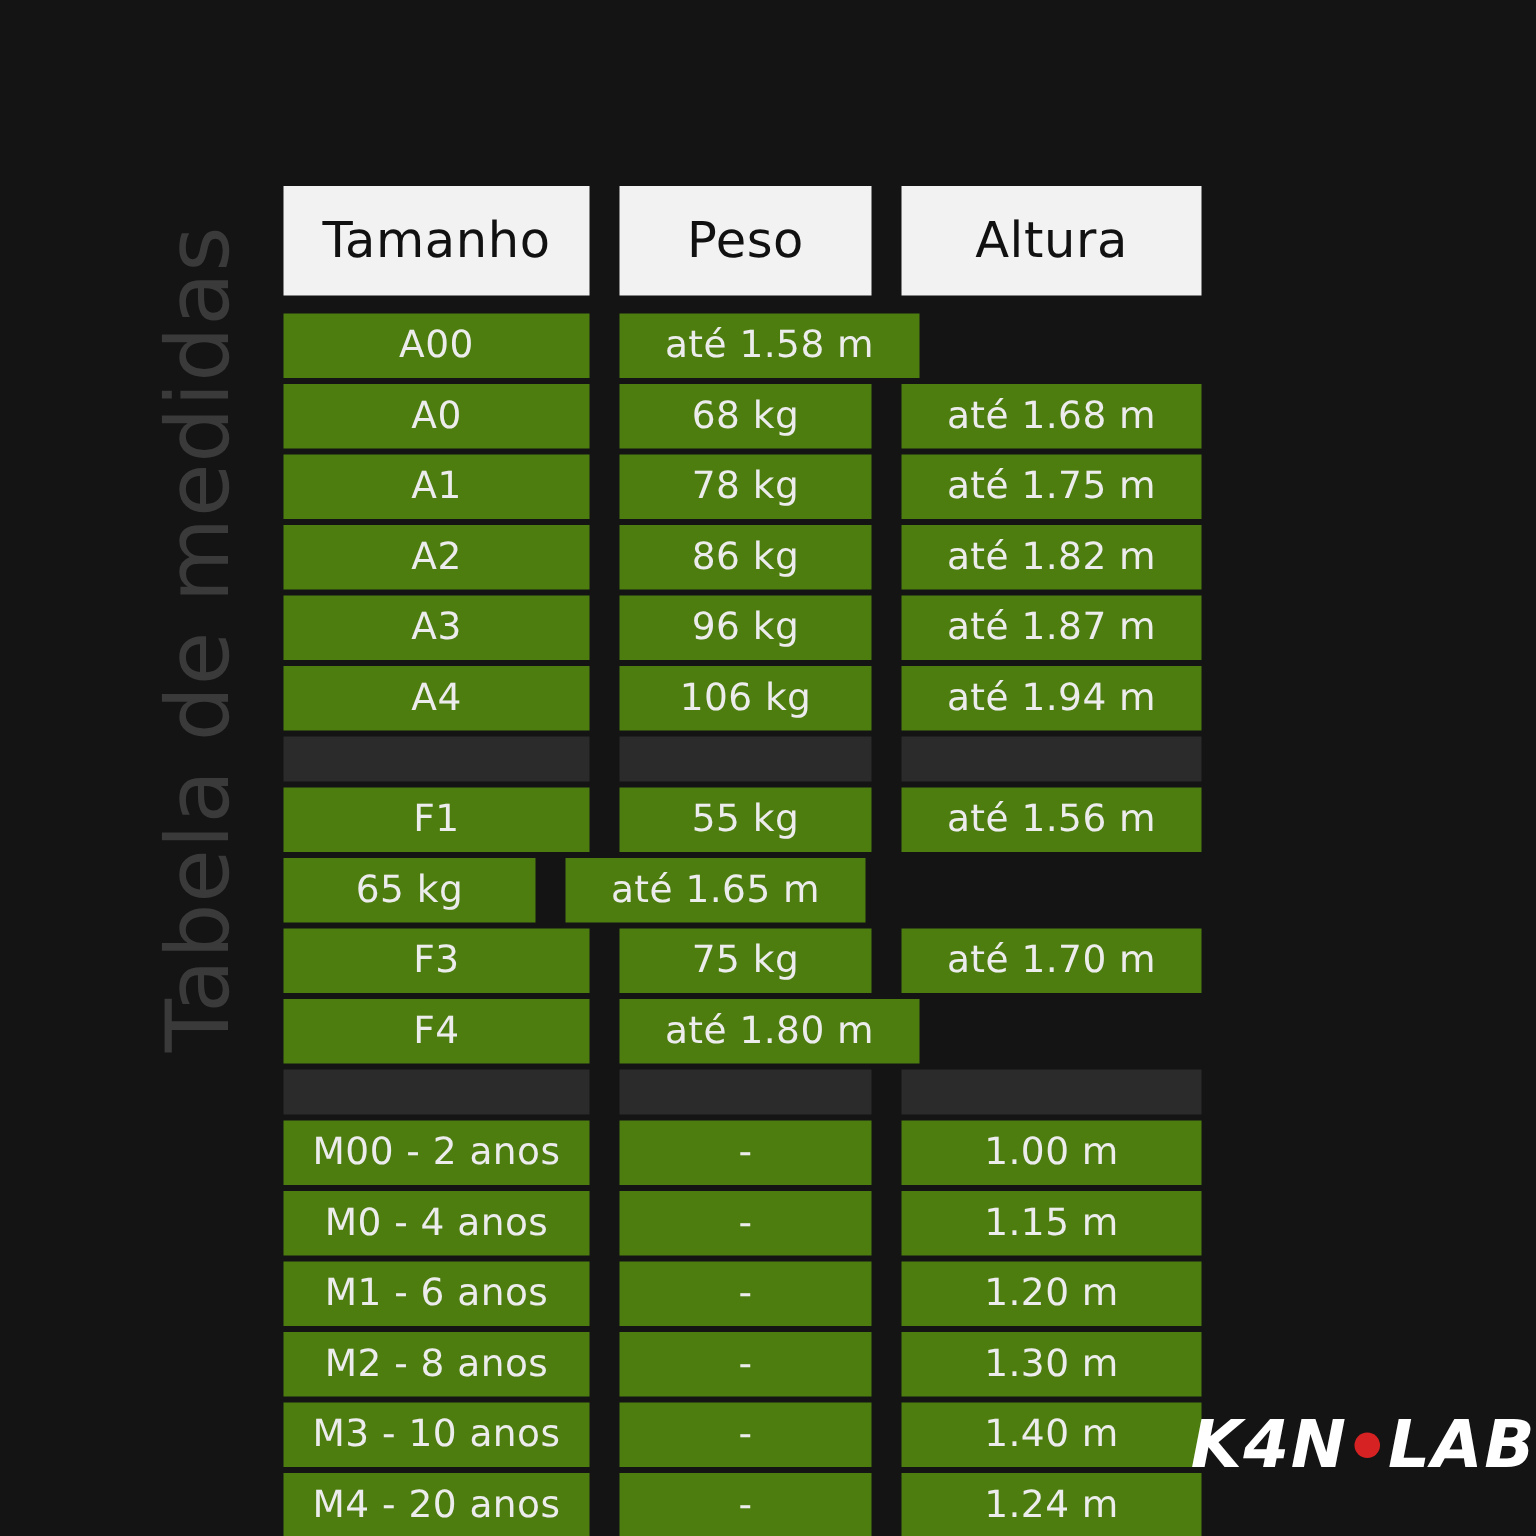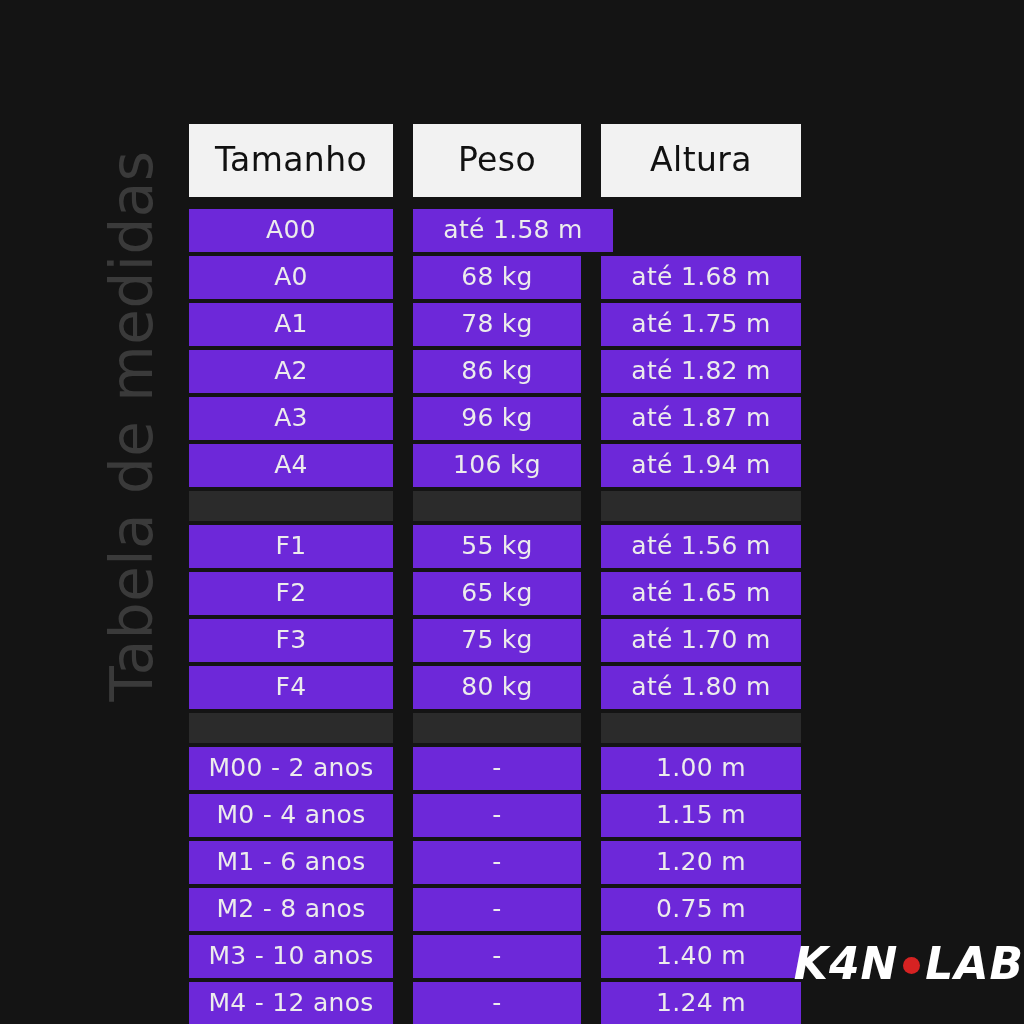--- a/index.html
+++ b/index.html
@@ -48,21 +48,21 @@
     margin-bottom: 4px;
   }
   .cell {
     box-sizing: border-box;
     text-align: center;
     color: #ececec;
     font-size: 25px;
     font-weight: 400;
     font-family: "DejaVu Sans", sans-serif;
     padding: 6px 0 8px 0;
-    background: #6d28d9;
+    background: #4d7c0f;
     letter-spacing: 0.3px;
   }
   .c-size { width: 204px; }
   .c-weight { width: 168px; }
   .c-height { width: 200px; }
 
   .head .cell {
     background: #f2f2f2;
     color: #111111;
     font-size: 33px;
@@ -159,32 +159,30 @@
       <div class="spacer-cell c-height"></div>
     </div>
 
     <div>
       <div class="row">
         <div class="cell c-size">F1</div>
         <div class="cell c-weight">55 kg</div>
         <div class="cell c-height">até 1.56 m</div>
       </div>
       <div class="row">
-        <div class="cell c-size">F2</div>
         <div class="cell c-weight">65 kg</div>
         <div class="cell c-height">até 1.65 m</div>
       </div>
       <div class="row">
         <div class="cell c-size">F3</div>
         <div class="cell c-weight">75 kg</div>
         <div class="cell c-height">até 1.70 m</div>
       </div>
       <div class="row">
         <div class="cell c-size">F4</div>
-        <div class="cell c-weight">80 kg</div>
         <div class="cell c-height">até 1.80 m</div>
       </div>
     </div>
 
     <div class="spacer-row">
       <div class="spacer-cell c-size"></div>
       <div class="spacer-cell c-weight"></div>
       <div class="spacer-cell c-height"></div>
     </div>
 
@@ -200,29 +198,29 @@
         <div class="cell c-height">1.15 m</div>
       </div>
       <div class="row">
         <div class="cell c-size">M1 - 6 anos</div>
         <div class="cell c-weight">-</div>
         <div class="cell c-height">1.20 m</div>
       </div>
       <div class="row">
         <div class="cell c-size">M2 - 8 anos</div>
         <div class="cell c-weight">-</div>
-        <div class="cell c-height">0.75 m</div>
+        <div class="cell c-height">1.30 m</div>
       </div>
       <div class="row">
         <div class="cell c-size">M3 - 10 anos</div>
         <div class="cell c-weight">-</div>
         <div class="cell c-height">1.40 m</div>
       </div>
       <div class="row">
-        <div class="cell c-size">M4 - 12 anos</div>
+        <div class="cell c-size">M4 - 20 anos</div>
         <div class="cell c-weight">-</div>
         <div class="cell c-height">1.24 m</div>
       </div>
     </div>
 
   </div>
 
   <div class="logo">
     <span class="logo-part">K4N</span><span class="dot"></span><span class="logo-part">LAB</span>
   </div>

